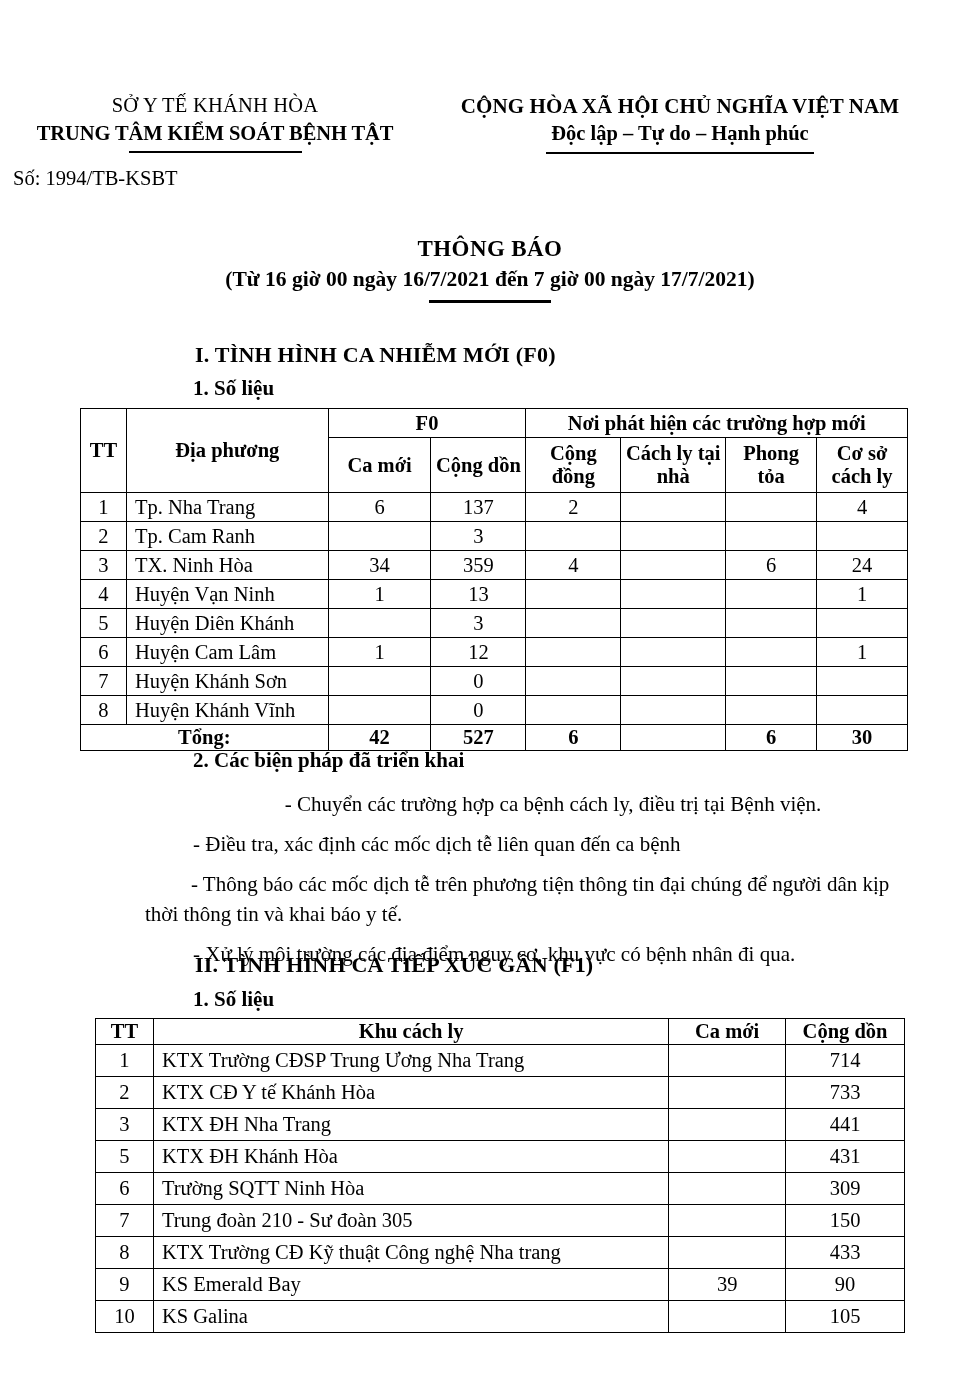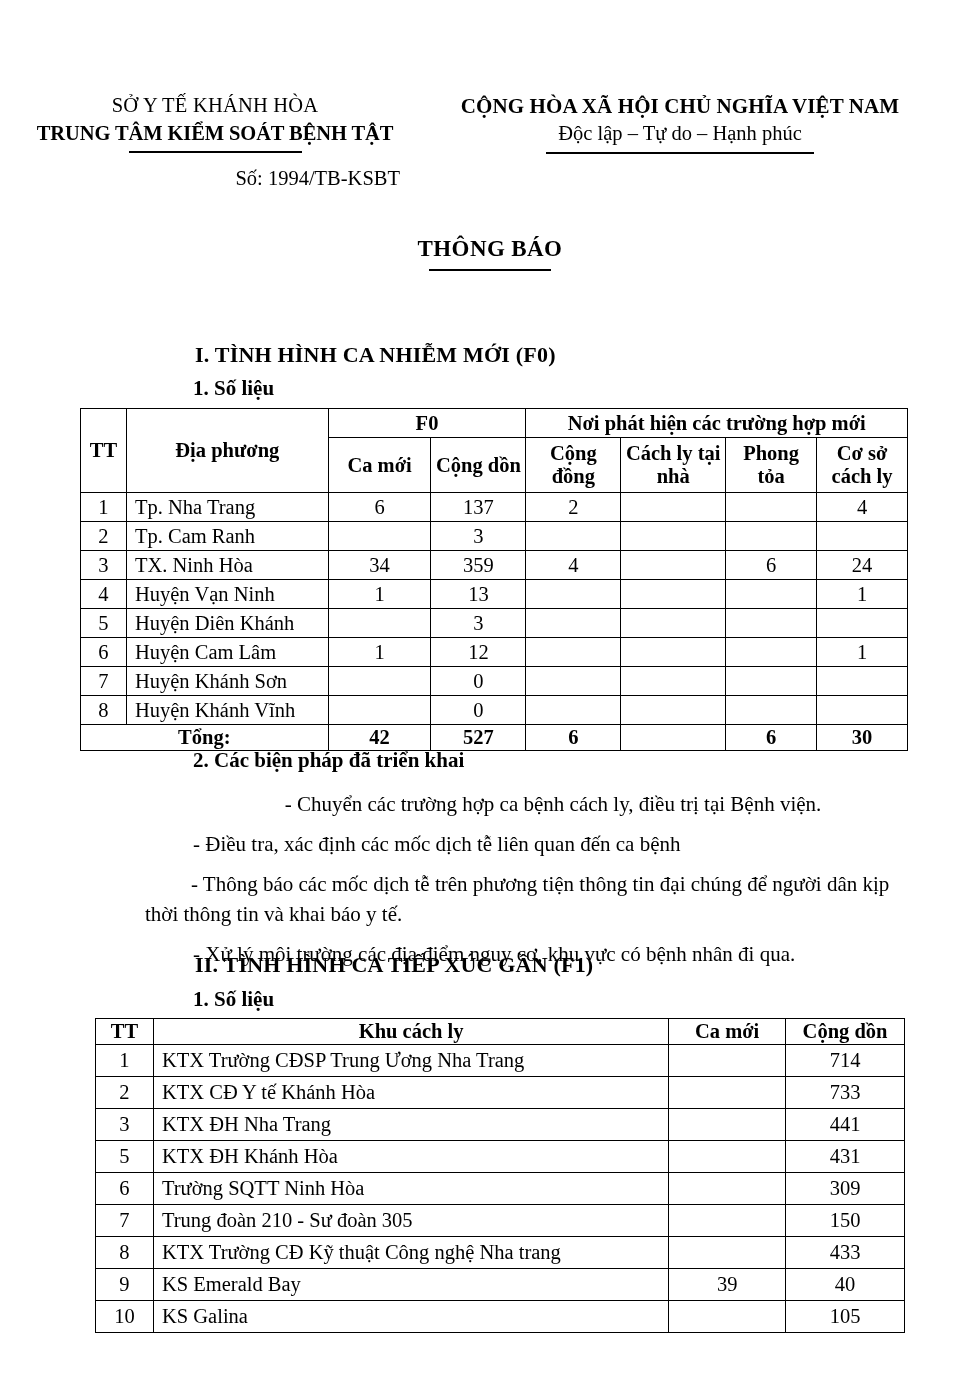--- a/index.html
+++ b/index.html
@@ -56,21 +56,21 @@
     line-height: 1.35;
     white-space: nowrap;
   }
   .hdr-line1-r {
     font-weight: bold;
     font-size: 21px;
     line-height: 1.35;
     letter-spacing: 0.1px;
   }
   .hdr-line2-r {
-    font-weight: normal;
+    font-weight: bold;
     font-size: 20.5px;
     line-height: 1.35;
   }
   .rule {
     height: 2px;
     background: #000;
     margin: 4px auto 0 auto;
   }
   .rule-left { width: 173px; }
   .rule-right { width: 268px; }
@@ -78,22 +78,22 @@
   .subhdr {
     position: absolute;
     top: 155px;
     left: 0;
     width: 980px;
     display: flex;
     flex-direction: row;
   }
   .sub-left {
     width: 400px;
-    text-align: right;
-    padding-left: 20px;
+    text-align: left;
+    padding-left: 13px;
     box-sizing: border-box;
     font-size: 20.5px;
   }
   .sub-right {
     width: 560px;
     text-align: center;
     font-style: italic;
     font-size: 20.5px;
     box-sizing: border-box;
     padding-left: 10px;
@@ -209,20 +209,21 @@
       <div class="rule rule-right"></div>
     </div>
   </div>
 
   <div class="subhdr">
     <div class="sub-left">Số:  1994/TB-KSBT</div>
   </div>
 
   <div class="title-block">
     <div class="t-main">THÔNG BÁO</div>
+    <div class="t-sub2">(Từ 16 giờ 00 ngày 16/7/2021 đến 7 giờ 00 ngày 17/7/2021)</div>
     <div class="t-rule"></div>
   </div>
 
   <div class="sec-head" style="top:330px; left:195px;">I. TÌNH HÌNH CA NHIỄM MỚI (F0)</div>
   <div class="sub-head" style="top:364px; left:193px;">1.  Số liệu</div>
 
   <table class="doc-table" id="table-f0">
     <colgroup>
       <col class="col-tt">
         <col class="col-dp">
@@ -409,21 +410,21 @@
         <tr>
           <td class="c">8</td>
           <td class="l">KTX Trường CĐ Kỹ thuật Công nghệ Nha trang</td>
           <td class="c"></td>
           <td class="c">433</td>
         </tr>
         <tr>
           <td class="c">9</td>
           <td class="l">KS Emerald Bay</td>
           <td class="c">39</td>
-          <td class="c">40</td>
+          <td class="c">90</td>
         </tr>
         <tr>
           <td class="c">10</td>
           <td class="l">KS Galina</td>
           <td class="c"></td>
           <td class="c">105</td>
         </tr>
       </tbody>
   </table>
 

